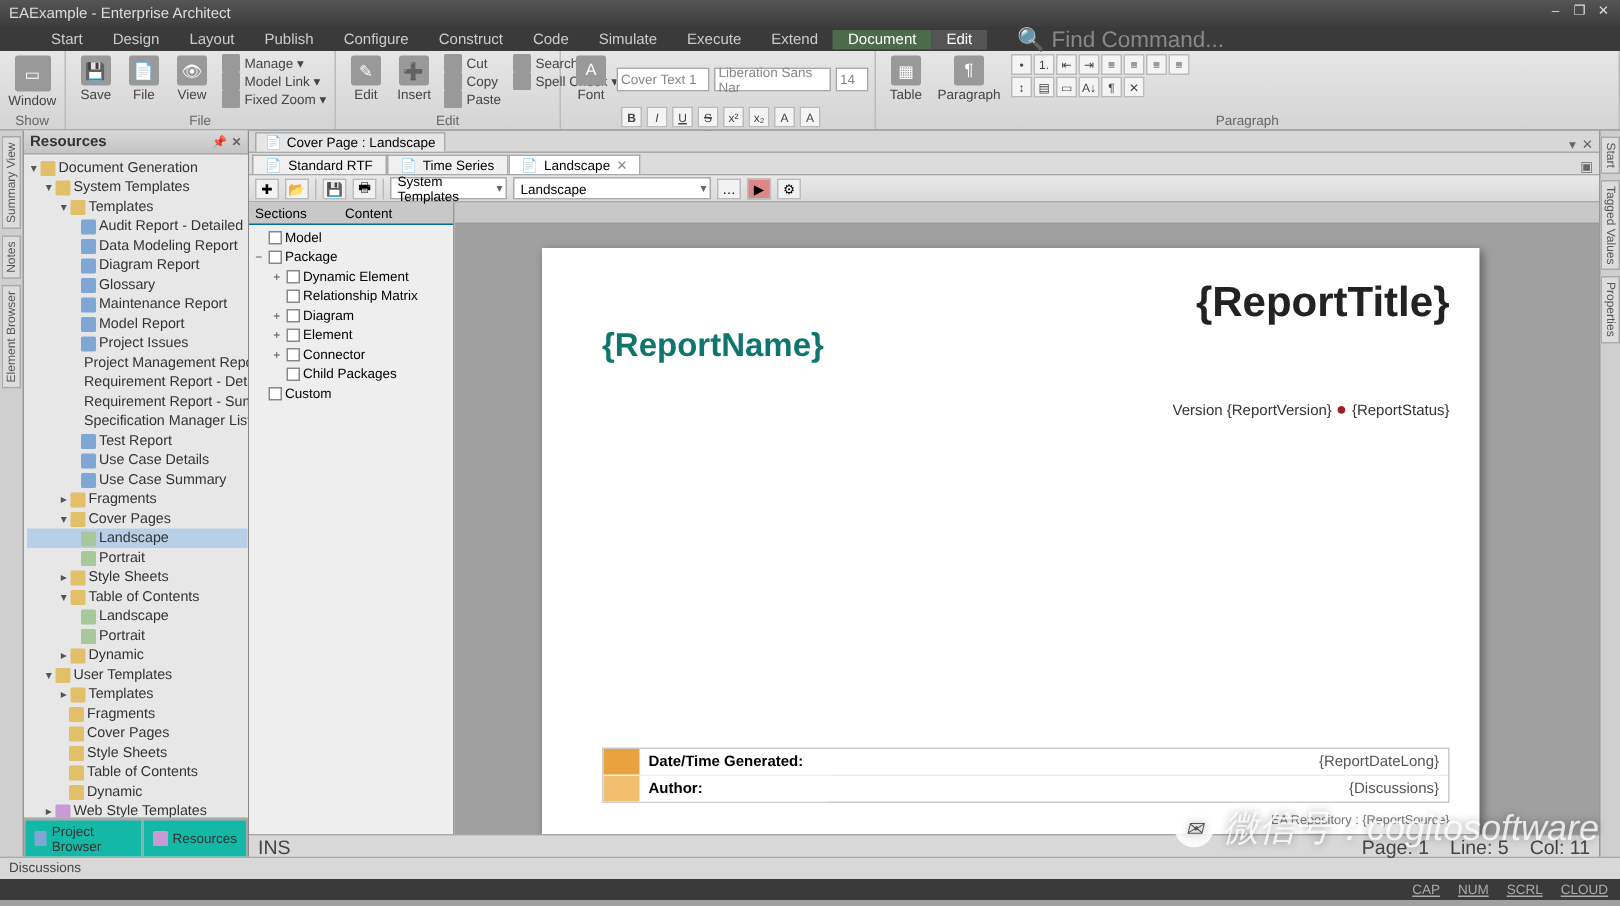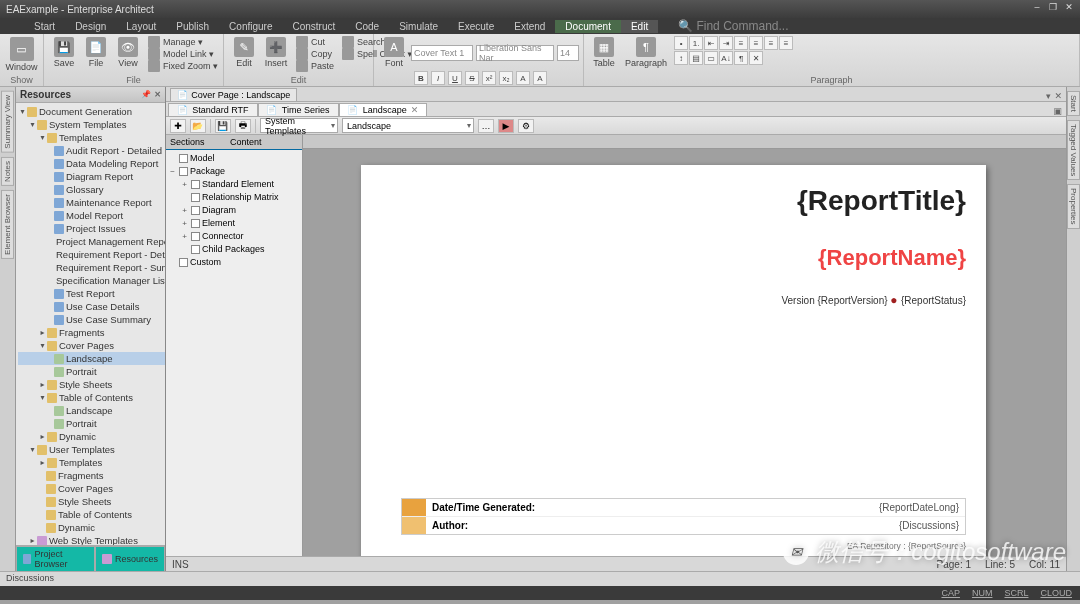--- a/index.html
+++ b/index.html
@@ -4,21 +4,21 @@
 <style>
 * { margin: 0; padding: 0; box-sizing: border-box; font-family: "Segoe UI", Tahoma, sans-serif; }
 html, body { width: 1080px; height: 604px; overflow: hidden; background: #a0a0a0; }
 .titlebar { height: 18px; background: linear-gradient(#555,#3c3c3c); color:#ddd; font-size:10px; display:flex; align-items:center; padding-left:6px; position:relative; }
 .titlebar .wincontrols { position:absolute; right:4px; top:1px; display:flex; gap:2px; }
 .titlebar .wincontrols span { width:14px; height:12px; display:inline-flex; align-items:center; justify-content:center; color:#ddd; font-size:9px; cursor:pointer;}
 .menubar { height:16px; background:#3a3a3a; display:flex; align-items:center; font-size:10px; color:#ccc; padding-left:24px; position:relative;}
 .menubar .mitem { padding:1px 10px; cursor:pointer;}
 .menubar .mitem.doc { background:#4b6b4b; color:#fff;}
 .menubar .mitem.edit { background:#555; color:#fff;}
-.menubar .find { color:#888; margin-left:20px; font-size:12px;}
+.menubar .find { color:#888; margin-left:20px; font-size:15px;}
 .menubar .find::before{content:"🔍 ";}
 .ribbon { height:53px; background:linear-gradient(#e6e6e6,#d4d4d4); border-bottom:1px solid #aaa; display:flex; font-size:9px; color:#444; }
 .ribbon .group { border-right:1px solid #bbb; padding:2px 6px 0; display:flex; flex-direction:column; }
 .ribbon .group .body { display:flex; gap:4px; align-items:flex-start; flex:1;}
 .ribbon .group .label { text-align:center; font-size:9px; color:#666; padding-bottom:1px;}
 .ribbtn { display:flex; flex-direction:column; align-items:center; gap:1px; padding:1px 3px; cursor:pointer; min-width:28px;}
 .ribbtn .ic { width:20px; height:20px; background:#999; border-radius:2px; display:flex;align-items:center;justify-content:center;font-size:11px;color:#fff;}
 .ribbtn .ic.big{width:24px;height:24px;}
 .stackrow{display:flex;flex-direction:column;gap:0px;}
 .stackrow .mini{display:flex;align-items:center;gap:3px;font-size:9px;cursor:pointer;white-space:nowrap;padding:0 2px;}
@@ -62,36 +62,36 @@
 .secpanel .sh{background:#c8c8c8;padding:2px 4px;border-bottom:1px solid #0369a1;}
 .sectree{flex:1;background:#eee;padding:2px;overflow:auto;}
 .sectree .sn{display:flex;align-items:center;gap:2px;cursor:pointer;line-height:13px;}
 .sectree .cb{width:9px;height:9px;border:1px solid #888;background:#fff;}
 .sectree .tw2{width:9px;text-align:center;font-size:8px;color:#555;}
 .canvas{flex:1;background:#a0a0a0;position:relative;overflow:auto;}
 .canvas .chdr{height:14px;background:#c8c8c8;border-bottom:1px solid #999;font-size:9px;padding:1px 6px;color:#444;}
 .page{position:absolute;left:58px;top:30px;width:625px;height:436px;background:#fff;box-shadow:2px 2px 6px rgba(0,0,0,.4);}
 .page .inner{position:absolute;left:40px;right:20px;top:20px;bottom:20px;}
 .rt{font-size:28px;font-weight:700;color:#222;text-align:right;}
-.rn{font-size:22px;font-weight:700;color:#ef4444;text-align:right;margin-top:28px;}
+.rn{font-size:22px;font-weight:700;color:#0f766e;text-align:left;}
 .rv{font-size:10px;color:#333;text-align:right;margin-top:22px;}
 .rv .dot{color:#a02020;font-size:12px;}
 .infotable{position:absolute;bottom:46px;left:0;right:0;border:1px solid #ccc;font-size:10px;}
 .infotable .row{display:flex;border-bottom:1px solid #eee;}
 .infotable .row:last-child{border-bottom:none;}
 .infotable .cell{padding:3px 6px;}
 .infotable .lab{flex:0 0 150px;font-weight:600;border-left:24px solid #e8a23e;background:#fff;}
 .infotable .row:nth-child(2) .lab{border-left-color:#f0c070;}
 .infotable .val{flex:1;text-align:right;color:#555;}
 .repos{position:absolute;bottom:30px;right:0;font-size:8.5px;color:#777;}
 .created{position:absolute;bottom:0;right:0;display:flex;align-items:center;gap:6px;border:1px solid #ccc;padding:2px 6px;font-size:9px;}
 .created .cw{font-weight:700;color:#1a4f8a;line-height:9px;font-size:8px;text-align:right;}
 .created .logo{width:14px;height:14px;border:2px solid #1a4f8a;border-radius:50%;display:inline-block;}
 .created .ea{font-weight:700;color:#1a4f8a;font-size:9px;line-height:9px;}
-.statusdoc{height:15px;background:#d8d8d8;border-top:1px solid #aaa;display:flex;align-items:center;font-size:10px;color:#444;padding:0 6px;gap:18px;}
+.statusdoc{height:15px;background:#d8d8d8;border-top:1px solid #aaa;display:flex;align-items:center;font-size:13px;color:#444;padding:0 6px;gap:18px;}
 .statusdoc .right{margin-left:auto;display:flex;gap:14px;}
 .rightdock{width:14px;background:#cfcfcf;border-left:1px solid #999;display:flex;flex-direction:column;align-items:center;gap:4px;padding-top:4px;font-size:8px;color:#555;}
 .rightdock .vtab{writing-mode:vertical-rl;padding:3px 1px;background:#ddd;border:1px solid #aaa;cursor:pointer;}
 .bottombar{height:15px;background:#d8d8d8;border-top:1px solid #aaa;font-size:9px;color:#444;padding:1px 6px;}
 .appstatus{height:14px;background:#3a3a3a;color:#aaa;font-size:9px;display:flex;align-items:center;padding:0 8px;text-decoration:underline;}
 .appstatus .r{margin-left:auto;display:flex;gap:12px;}
 .watermark{position:absolute;right:14px;bottom:36px;font-size:24px;color:rgba(255,255,255,.8);font-style:italic;font-family:"STKaiti","KaiTi",serif;text-shadow:0 0 6px rgba(0,0,0,.4);pointer-events:none;display:flex;align-items:center;gap:6px;}
 .watermark .wxic{width:26px;height:26px;border-radius:50%;background:rgba(255,255,255,.85);display:inline-flex;align-items:center;justify-content:center;font-size:14px;color:#555;}
 </style>
 </head>
@@ -487,21 +487,21 @@
               <span>Model</span>
             </div>
           <div class="sn">
               <span class="tw2">−</span>
               <span class="cb"></span>
               <span>Package</span>
             </div>
           <div class="sn" style="padding-left:12px">
               <span class="tw2">+</span>
               <span class="cb"></span>
-              <span>Standard Element</span>
+              <span>Dynamic Element</span>
             </div>
           <div class="sn" style="padding-left:12px">
               <span class="tw2"></span>
               <span class="cb"></span>
               <span>Relationship Matrix</span>
             </div>
           <div class="sn" style="padding-left:12px">
               <span class="tw2">+</span>
               <span class="cb"></span>
               <span>Diagram</span>

